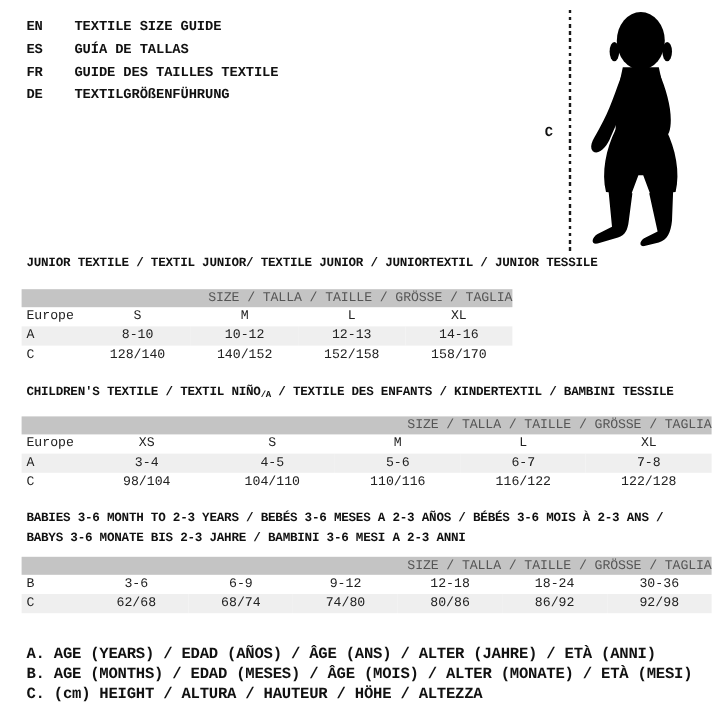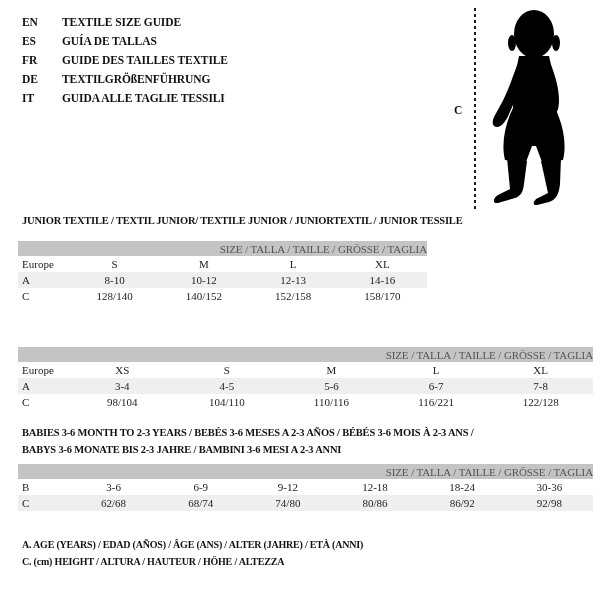--- a/index.html
+++ b/index.html
@@ -1,18 +1,18 @@
 <!DOCTYPE html>
 <html><head>
 <meta charset="utf-8">
 <style>
   html,body{margin:0;padding:0;background:#fff;}
   #page{
     position:relative;width:600px;height:600px;background:#ffffff;
-    font-family:Liberation Serif, serif;color:#111;overflow:hidden;
+    font-family:Liberation Mono, monospace;color:#111;overflow:hidden;
   }
   
   #lang-block{position:absolute;left:22px;top:13px;}
   .lang-row{display:flex;font-weight:bold;font-size:11.5px;line-height:19px;letter-spacing:-0.1px;}
   .lang-code{width:40px;flex:0 0 40px;}
   
   #height-line{
     position:absolute;left:474px;top:8px;width:2px;height:202px;
     background:repeating-linear-gradient(to bottom,#1a1a1a 0 3px,transparent 3px 6px);
   }
@@ -32,21 +32,21 @@
   table.sg th{
     background:#c4c4c4;color:#555;text-align:right;font-weight:normal;
     font-size:11px;height:15px;padding:0 0 0 4px;letter-spacing:-0.1px;
   }
   table.sg td{text-align:center;height:16px;padding:0;font-weight:normal;}
   table.sg td.lab{text-align:left;padding-left:4px;}
   table.sg tr.alt{background:#efefef;}
   col.c-lab{width:52px;}
   
   #legend{position:absolute;left:22px;top:536px;}
-  .legend-line{font-weight:bold;font-size:10px;line-height:17px;letter-spacing:-0.2px;white-space:nowrap;}
+  .legend-line{font-weight:bold;font-size:13px;line-height:17px;letter-spacing:-0.2px;white-space:nowrap;}
 </style>
 </head>
 <body>
 
 <div id="page">
 
   <div id="lang-block">
     <div class="lang-row">
       <span class="lang-code">EN</span>
       <span class="lang-title">TEXTILE SIZE GUIDE</span>
@@ -55,24 +55,20 @@
       <span class="lang-code">ES</span>
       <span class="lang-title">GUÍA DE TALLAS</span>
     </div>
     <div class="lang-row">
       <span class="lang-code">FR</span>
       <span class="lang-title">GUIDE DES TAILLES TEXTILE</span>
     </div>
     <div class="lang-row">
       <span class="lang-code">DE</span>
       <span class="lang-title">TEXTILGRÖßENFÜHRUNG</span>
-    </div>
-    <div class="lang-row">
-      <span class="lang-code">IT</span>
-      <span class="lang-title">GUIDA ALLE TAGLIE TESSILI</span>
     </div>
   </div>
 
   <div id="height-line"></div>
   <div id="height-c">C</div>
   <svg id="baby-svg" width="100" height="204" viewBox="0 0 100 204" xmlns="http://www.w3.org/2000/svg">
     <g fill="#000000">
       <ellipse cx="46" cy="28" rx="20" ry="24"></ellipse>
       <ellipse cx="24" cy="37" rx="4" ry="8"></ellipse>
       <ellipse cx="68" cy="37" rx="4" ry="8"></ellipse>
@@ -117,20 +113,21 @@
       <tr>
         <td class="lab">C</td>
         <td>128/140</td>
         <td>140/152</td>
         <td>152/158</td>
         <td>158/170</td>
       </tr>
     </tbody>
   </table>
 
+  <div id="sec2-title" class="sec-title"><span>CHILDREN'S TEXTILE / TEXTIL NIÑO</span><span class="subA">/A</span><span> / TEXTILE DES ENFANTS / KINDERTEXTIL / BAMBINI TESSILE</span></div>
   <table id="t2" class="sg">
     <colgroup>
         <col class="c-lab">
         <col>
         <col>
         <col>
         <col>
         <col>
       </colgroup>
     <thead>
@@ -153,21 +150,21 @@
         <td>4-5</td>
         <td>5-6</td>
         <td>6-7</td>
         <td>7-8</td>
       </tr>
       <tr>
         <td class="lab">C</td>
         <td>98/104</td>
         <td>104/110</td>
         <td>110/116</td>
-        <td>116/221</td>
+        <td>116/122</td>
         <td>122/128</td>
       </tr>
     </tbody>
   </table>
 
   <div id="sec3-title" class="sec-title">
     <div>BABIES 3-6 MONTH TO 2-3 YEARS / BEBÉS 3-6 MESES A 2-3 AÑOS / BÉBÉS 3-6 MOIS À 2-3 ANS /</div>
     <div>BABYS 3-6 MONATE BIS 2-3 JAHRE / BAMBINI 3-6 MESI A 2-3 ANNI</div>
   </div>
   <table id="t3" class="sg">
@@ -202,16 +199,17 @@
         <td>74/80</td>
         <td>80/86</td>
         <td>86/92</td>
         <td>92/98</td>
       </tr>
     </tbody>
   </table>
 
   <div id="legend">
     <div class="legend-line">A. AGE (YEARS) / EDAD (AÑOS) / ÂGE (ANS) / ALTER (JAHRE) / ETÀ (ANNI)</div>
+    <div class="legend-line">B. AGE (MONTHS) / EDAD (MESES) / ÂGE (MOIS) / ALTER (MONATE) / ETÀ (MESI)</div>
     <div class="legend-line">C. (cm) HEIGHT / ALTURA / HAUTEUR / HÖHE / ALTEZZA</div>
   </div>
 
 </div>
 
 </body></html>

